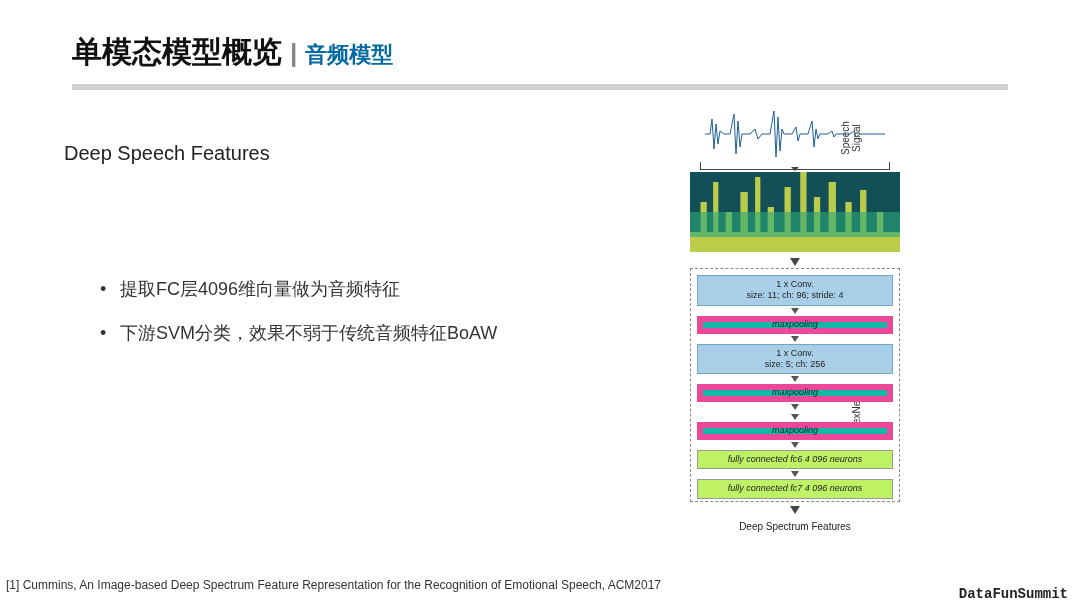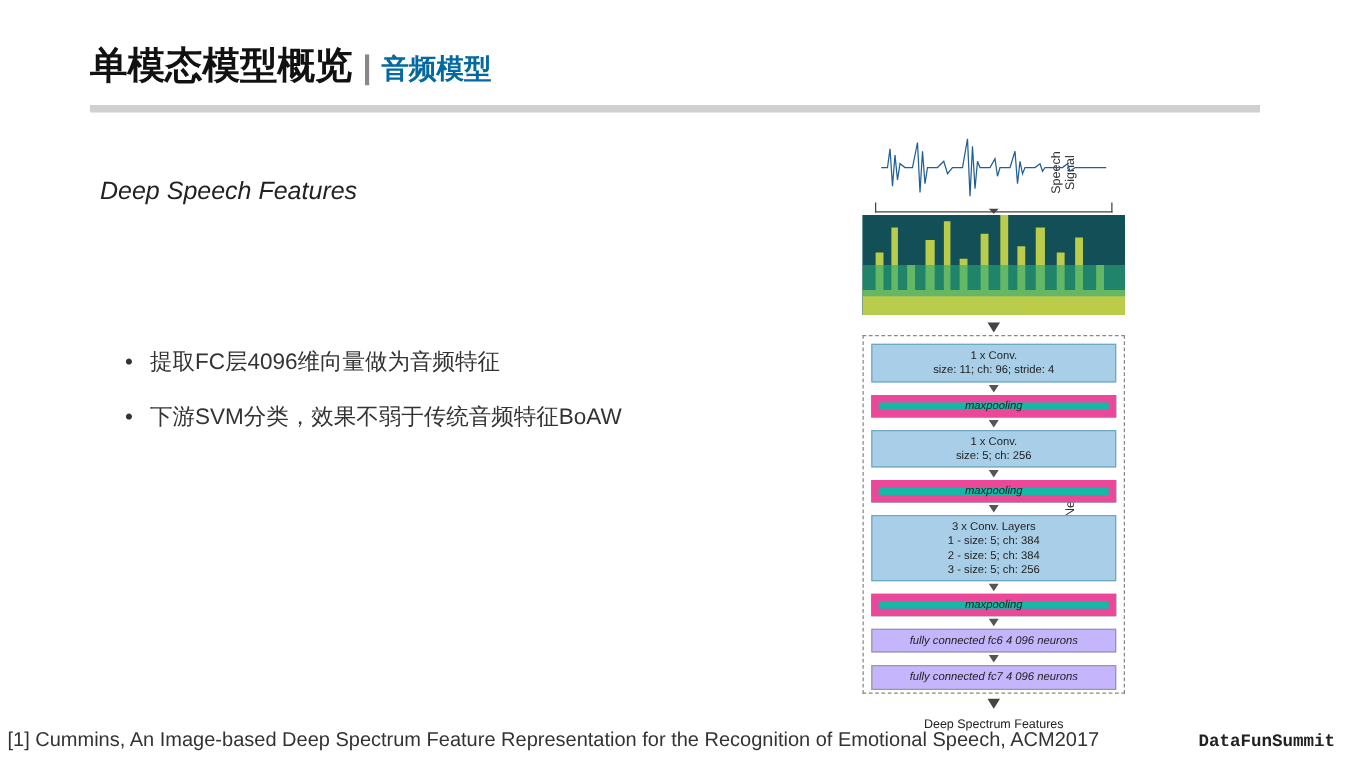--- a/index.html
+++ b/index.html
@@ -3,44 +3,44 @@
 <meta charset="utf-8">
 <style>
   * { box-sizing: border-box; margin: 0; padding: 0; }
   html, body { width: 1080px; height: 608px; font-family: "Microsoft YaHei", "Arial", sans-serif; background: #fff; color: #222; overflow: hidden; }
   .slide { position: relative; width: 1080px; height: 608px; }
   .title-row { position: absolute; left: 72px; top: 32px; right: 72px; display: flex; align-items: baseline; }
   .title-main { font-size: 30px; font-weight: 700; color: #111; }
   .title-sep { font-size: 26px; font-weight: 700; color: #888; margin: 0 8px; }
   .title-sub { font-size: 22px; font-weight: 700; color: #0369a1; }
   .title-rule { position: absolute; left: 72px; right: 72px; top: 84px; height: 6px; background: #d0d0d0; }
-  .subtitle { position: absolute; left: 80px; top: 142px; font-size: 20px; color: #222; font-style: italic; }
+  .subtitle { position: absolute; left: 64px; top: 142px; font-size: 20px; color: #222; }
   .bullets { position: absolute; left: 100px; top: 270px; width: 440px; line-height: 2.2; font-size: 18px; color: #333; }
   .bullets li { list-style: none; position: relative; padding-left: 20px; margin-bottom: 4px; }
   .bullets li::before { content: "•"; position: absolute; left: 0; top: 0; }
   .diagram { position: absolute; right: 180px; top: 106px; width: 210px; }
   .vlabel { position: absolute; writing-mode: vertical-rl; transform: rotate(180deg); font-size: 10px; color: #333; }
   .vlabel.speech { right: 218px; top: 108px; height: 60px; text-align:center;}
   .vlabel.spectro { right: 218px; top: 178px; height: 80px; text-align:center;}
   .vlabel.alexnet { right: 218px; top: 290px; height: 250px; text-align:center;}
   .waveform { height: 56px; display:flex; align-items:center; justify-content:center; }
   .bracket-down { height: 8px; border-left:1px solid #444; border-right:1px solid #444; border-bottom:1px solid #444; margin:0 10px 2px 10px; position:relative; }
   .bracket-down::after { content:""; position:absolute; left:50%; bottom:-6px; border:4px solid transparent; border-top-color:#444; transform:translateX(-50%); }
   .spectrogram { height: 80px; margin: 2px 0; background: linear-gradient(#1a595e,#1a595e); }
   .arrow-down { height: 14px; display:flex; justify-content:center; }
   .arrow-down::before { content:""; width:0; height:0; border-left:5px solid transparent; border-right:5px solid transparent; border-top:8px solid #444; margin-top:4px; }
   .dashbox { border: 1px dashed #888; padding: 6px 6px 2px 6px; }
   .layer { width: 100%; text-align: center; font-size: 9px; line-height: 1.25; padding: 3px 16px; margin-bottom: 0; }
   .layer.conv { background: #a9cfe8; border: 1px solid #6fa8c7; }
   .layer.thin { background: #14b8a6; border: 6px solid #ec4899; font-style: italic; padding:2px 4px; height:18px; display:flex; align-items:center; justify-content:center; }
-  .layer.fc { background: #c4b5fd; border: 1px solid #999; font-style: italic; }
+  .layer.fc { background: #bef264; border: 1px solid #999; font-style: italic; }
   .arrow-sm { height:10px; display:flex; justify-content:center; }
   .arrow-sm::before { content:""; width:0; height:0; border-left:4px solid transparent; border-right:4px solid transparent; border-top:6px solid #555; margin-top:2px; }
   .outlabel { text-align:center; font-size:10px; margin-top:4px; line-height:1.3; }
-  .citation { position:absolute; left:6px; bottom:6px; font-size:16px; color:#333; font-family: "Segoe UI", Arial, sans-serif; }
+  .citation { position:absolute; left:6px; bottom:16px; font-size:12px; color:#333; font-family: "Segoe UI", Arial, sans-serif; }
   .brand { position:absolute; right:12px; bottom:6px; font-size:14px; font-weight:700; font-family: "Consolas","Courier New",monospace; }
 </style>
 </head>
 <body>
 
 <div class="slide">
 
   <div class="title-row">
     <span class="title-main">单模态模型概览</span>
     <span class="title-sep">|</span>
@@ -105,26 +105,20 @@
       <div class="arrow-sm"></div>
       <div class="layer conv">
         <div>1 x Conv.</div>
         <div>size: 5; ch: 256</div>
       </div>
       <div class="arrow-sm"></div>
       <div class="layer thin">
           <span>maxpooling</span>
         </div>
       <div class="arrow-sm"></div>
-      <div class="layer conv">
-        <div>3 x Conv. Layers</div>
-        <div>1 - size: 5; ch: 384</div>
-        <div>2 - size: 5; ch: 384</div>
-        <div>3 - size: 5; ch: 256</div>
-      </div>
       <div class="arrow-sm"></div>
       <div class="layer thin">
           <span>maxpooling</span>
         </div>
       <div class="arrow-sm"></div>
       <div class="layer fc"><span>fully connected fc6 4 096 neurons</span></div>
       <div class="arrow-sm"></div>
       <div class="layer fc"><span>fully connected fc7 4 096 neurons</span></div>
     </div>
     <div class="arrow-down"></div>

